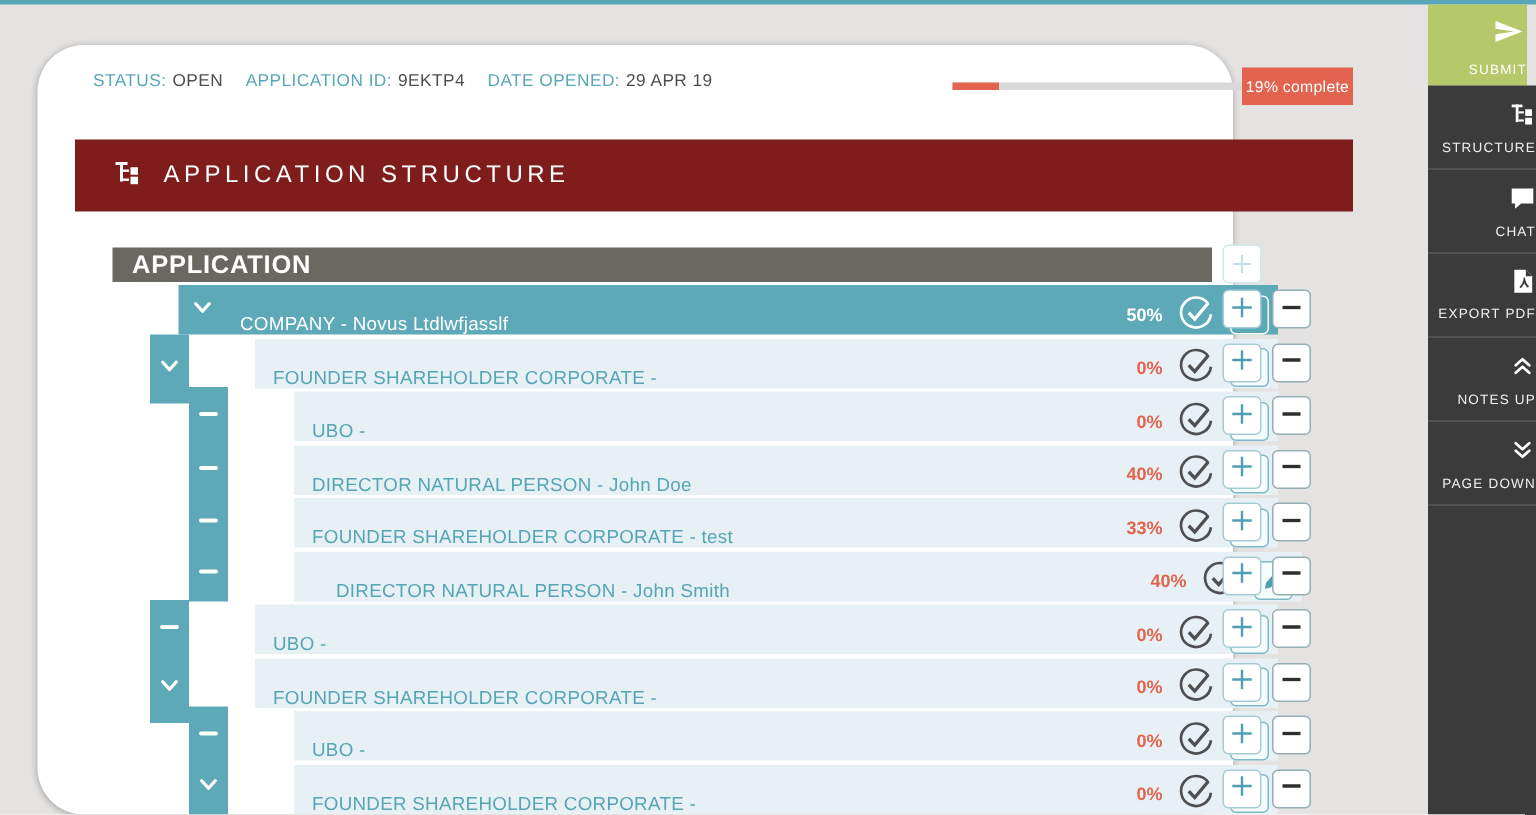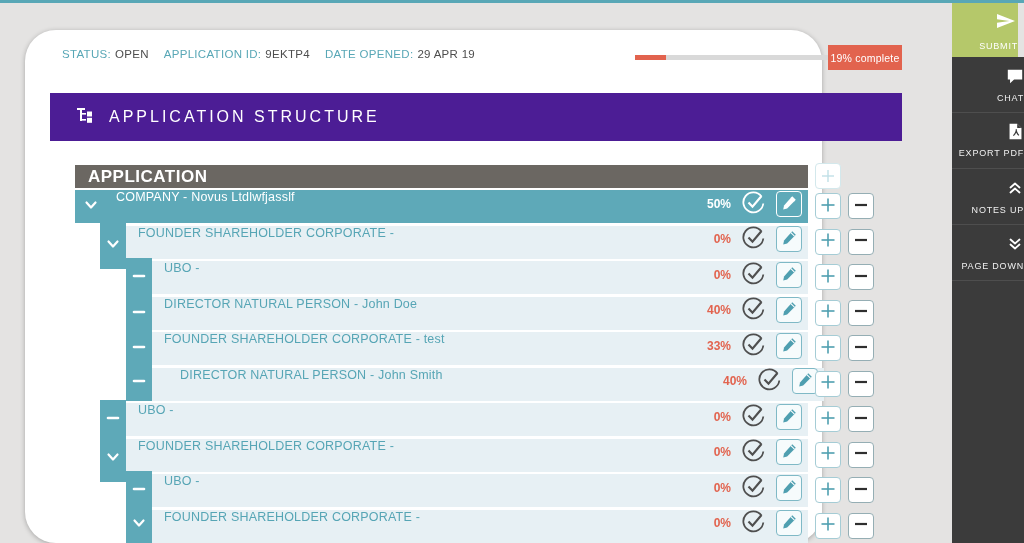--- a/index.html
+++ b/index.html
@@ -19,30 +19,30 @@
     font-size:11.5px;letter-spacing:.3px;}
   .statusbar .lbl{color:#58a7b6;}
   .statusbar .val{color:#4d4d4d;margin-left:4px;}
   .stat-item{white-space:nowrap;}
   
   .progress-track{position:absolute;left:610px;top:25px;width:193px;height:5px;background:#d9d9d9;}
   .progress-fill{height:100%;background:#e2634e;width:16%;}
   .progress-badge{position:absolute;left:803px;top:15px;width:74px;height:25px;background:#e2634e;
     color:#fff;font-size:10.5px;display:flex;align-items:center;justify-content:center;letter-spacing:.2px;}
   
-  .section-header{position:absolute;left:25px;top:63px;width:852px;height:48px;background:#4c1d95;
+  .section-header{position:absolute;left:25px;top:63px;width:852px;height:48px;background:#7f1d1d;
     color:#fff;display:flex;align-items:center;padding-left:25px;box-sizing:border-box;}
   .section-header .ttl{font-size:16px;letter-spacing:3px;margin-left:14px;font-weight:400;}
   
   .tree{position:absolute;left:50px;top:135px;width:800px;}
   .tree-header-wrap{position:relative;height:23px;margin-bottom:2px;}
   .tree-header{width:733px;height:23px;background:#6b6762;color:#fff;display:flex;align-items:center;
     padding-left:13px;box-sizing:border-box;font-size:17px;font-weight:bold;letter-spacing:.5px;}
   .row-wrap{position:relative;height:33px;margin-bottom:2.5px;}
-  .row-bg{position:absolute;top:0;bottom:0;background:#e7f0f4;display:flex;align-items:flex-start;}
+  .row-bg{position:absolute;top:0;bottom:0;background:#e7f0f4;display:flex;align-items:flex-end;margin-left:44px;}
   .row-bg.selected{background:#5ea9b8;}
   .indent-block{position:absolute;width:26px;background:#5ea9b8;display:flex;align-items:center;
     justify-content:center;cursor:pointer;border:none;padding:0;}
   .lvl0-exp{width:26px;height:100%;display:flex;align-items:center;justify-content:center;
     background:transparent;border:none;cursor:pointer;padding:0;margin-left:3px;flex:0 0 auto;}
   .row-label{font-size:12.5px;color:#56a5b5;margin-left:12px;letter-spacing:.2px;white-space:nowrap;}
   .selected .row-label{color:#ffffff;}
   .row-right{margin-left:auto;display:flex;align-items:center;gap:9px;padding-right:6px;}
   .pct{font-weight:bold;font-size:12px;color:#e2634e;min-width:34px;text-align:right;}
   .selected .pct{color:#ffffff;}
@@ -497,20 +497,33 @@
   </div>
 
 </div>
 
 <div class="sidebar" id="sidebar">
     <button class="side-item accent">
       <span><svg width="24" height="24" viewBox="0 0 24 24">
           <path d="M3 19 L21 12 3 5 3 10.2 15.5 12 3 13.8 z" fill="#ffffff"></path>
         </svg></span>
                  <span class="side-label">SUBMIT</span>
+    </button>
+    <button class="side-item">
+      <span><svg width="18" height="18" viewBox="0 0 20 20">
+          <g fill="#ffffff">
+            <rect x="2" y="3" width="8" height="2"></rect>
+            <rect x="5" y="3" width="2" height="13"></rect>
+            <rect x="7" y="8" width="4" height="1.6"></rect>
+            <rect x="7" y="14" width="4" height="1.6"></rect>
+            <rect x="12" y="6.5" width="5" height="5"></rect>
+            <rect x="12" y="12.8" width="5" height="5"></rect>
+          </g>
+        </svg></span>
+                 <span class="side-label">STRUCTURE</span>
     </button>
     <button class="side-item">
       <span><svg width="18" height="18" viewBox="0 0 20 20">
           <path d="M2 3 h16 v11 H9 l-4.5 4 v-4 H2 z" fill="#ffffff"></path>
         </svg></span>
                  <span class="side-label">CHAT</span>
     </button>
     <button class="side-item">
       <span><svg width="17" height="17" viewBox="0 0 20 20">
           <path d="M3 1 h9 l5 5 v13 H3 z" fill="#ffffff"></path>

